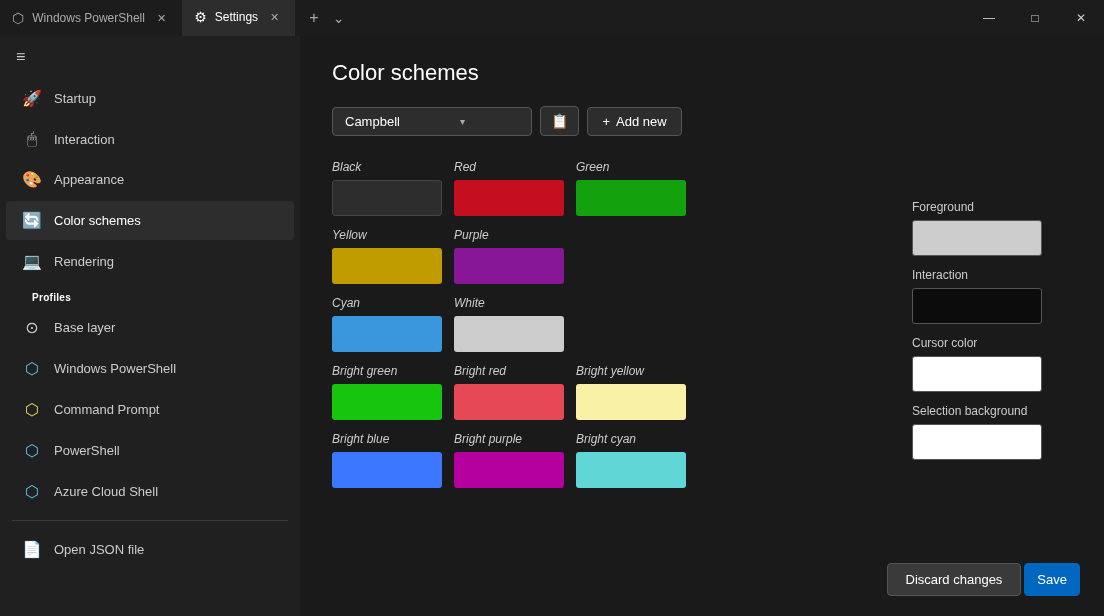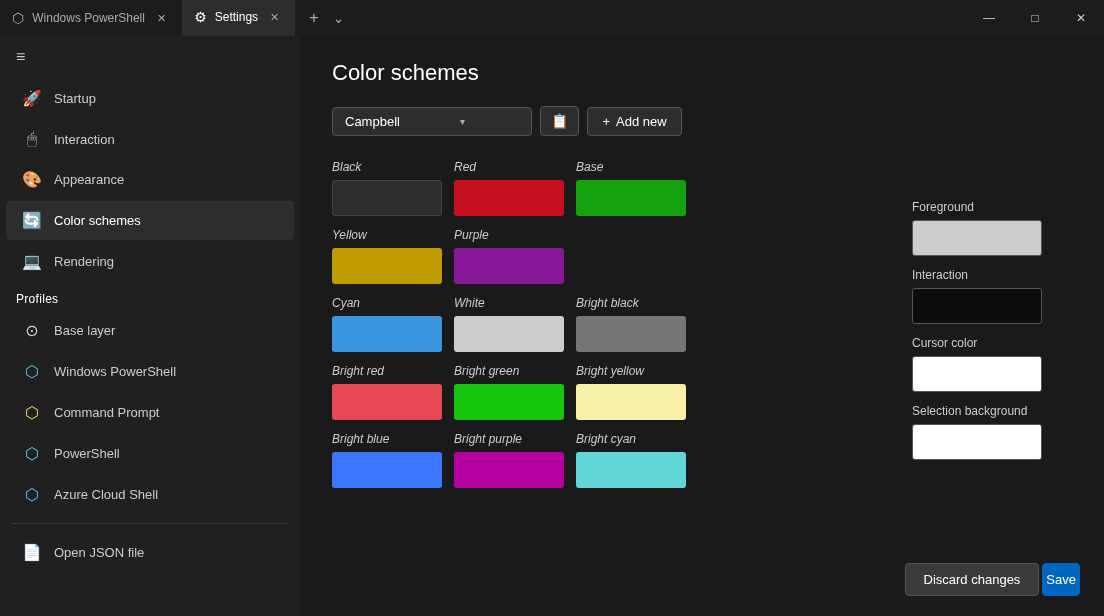--- a/index.html
+++ b/index.html
@@ -102,24 +102,25 @@
       font-size: 13px;
       color: #ccc;
       cursor: pointer;
       border-radius: 4px;
       margin: 1px 6px;
     }
     .sidebar-item.active { background: #2d2d2d; color: #fff; }
     .sidebar-item-icon { font-size: 16px; width: 20px; text-align: center; }
     .sidebar-section-label {
       padding: 10px 16px 4px 16px;
-      font-size: 12px;
-      font-weight: 400;
+      font-size: 10px;
+      font-weight: 700;
       color: #fff;
       letter-spacing: 0.3px;
+      margin-left: 16px;
     }
     .sidebar-divider {
       border: none;
       border-top: 1px solid #3a3a3a;
       margin: 8px 12px;
     }
 
     
     .content {
       flex: 1;
@@ -248,21 +249,21 @@
       border-radius: 4px;
       padding: 8px 18px;
       color: #fff;
       font-size: 13px;
       cursor: pointer;
     }
     .btn-save {
       background: #0067c0;
       border: 1px solid #0067c0;
       border-radius: 4px;
-      padding: 8px 3px;
+      padding: 8px 12px;
       color: #fff;
       font-size: 13px;
       cursor: pointer;
     }
   </style>
 </head>
 <body>
 
 <div class="titlebar">
   <div class="tab inactive">
@@ -366,21 +367,21 @@
         <div class="color-row">
           <div class="color-cell">
             <span class="color-label">Black</span>
             <div class="color-box" style="background:#2d2d2d; border:1px solid #444;"></div>
           </div>
           <div class="color-cell">
             <span class="color-label">Red</span>
             <div class="color-box" style="background:#c50f1f;"></div>
           </div>
           <div class="color-cell">
-            <span class="color-label">Base</span>
+            <span class="color-label">Green</span>
             <div class="color-box" style="background:#13a10e;"></div>
           </div>
         </div>
 
         <div class="color-row">
           <div class="color-cell">
             <span class="color-label">Yellow</span>
             <div class="color-box" style="background:#c19c00;"></div>
           </div>
           <div class="color-cell">
@@ -391,34 +392,30 @@
 
         <div class="color-row">
           <div class="color-cell">
             <span class="color-label">Cyan</span>
             <div class="color-box" style="background:#3a96dd;"></div>
           </div>
           <div class="color-cell">
             <span class="color-label">White</span>
             <div class="color-box" style="background:#cccccc;"></div>
           </div>
-          <div class="color-cell">
-            <span class="color-label">Bright black</span>
-            <div class="color-box" style="background:#767676;"></div>
-          </div>
         </div>
 
         <div class="color-row">
+          <div class="color-cell">
+            <span class="color-label">Bright green</span>
+            <div class="color-box" style="background:#16c60c;"></div>
+          </div>
           <div class="color-cell">
             <span class="color-label">Bright red</span>
             <div class="color-box" style="background:#e74856;"></div>
-          </div>
-          <div class="color-cell">
-            <span class="color-label">Bright green</span>
-            <div class="color-box" style="background:#16c60c;"></div>
           </div>
           <div class="color-cell">
             <span class="color-label">Bright yellow</span>
             <div class="color-box" style="background:#f9f1a5;"></div>
           </div>
         </div>
 
         <div class="color-row">
           <div class="color-cell">
             <span class="color-label">Bright blue</span>

